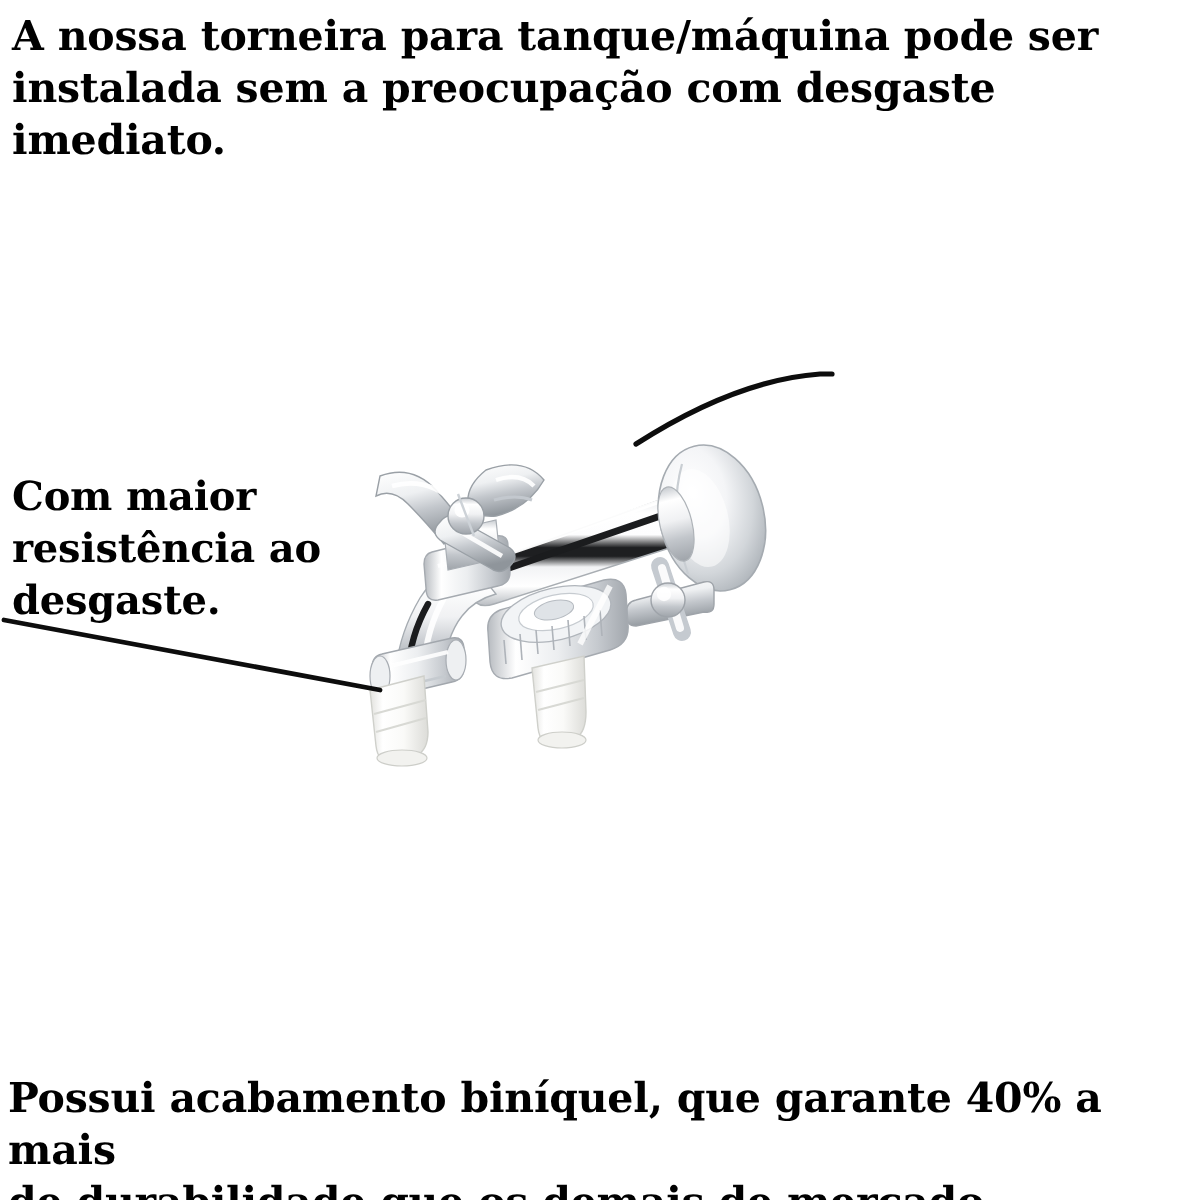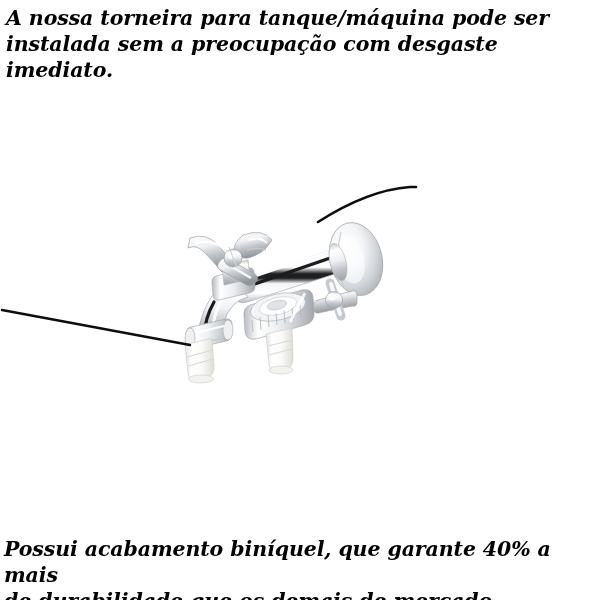--- a/index.html
+++ b/index.html
@@ -14,21 +14,20 @@
     overflow: hidden;
     font-family: "DejaVu Serif", "Liberation Serif", serif;
     color: #000000;
     -webkit-font-smoothing: antialiased;
   }
 
   .infographic {
     position: absolute;
     inset: 0;
     background: #ffffff;
-    font-style: italic;
   }
 
   
   .callout {
     position: absolute;
     font-weight: bold;
     color: #000000;
     white-space: pre-line;
     letter-spacing: -0.1px;
   }
@@ -221,18 +220,21 @@
     </g>
   </svg>
 
   <svg id="leaders" viewBox="0 0 600 600">
 
     <path d="M2,310 L190,345" stroke="#0d0d0d" stroke-width="2.4" fill="none" stroke-linecap="round"></path>
 
     <path d="M318,222 Q368,190 410,187 L416,187" stroke="#0d0d0d" stroke-width="2.6" fill="none" stroke-linecap="round"></path>
   </svg>
 
+  <div class="callout" id="callout-left">Com maior
+resistência ao
+desgaste.</div>
 
 
   <div class="callout" id="bottom-text">Possui acabamento biníquel, que garante 40% a mais
 de durabilidade que os demais de mercado.</div>
 
 </div>
 
 </body></html>

